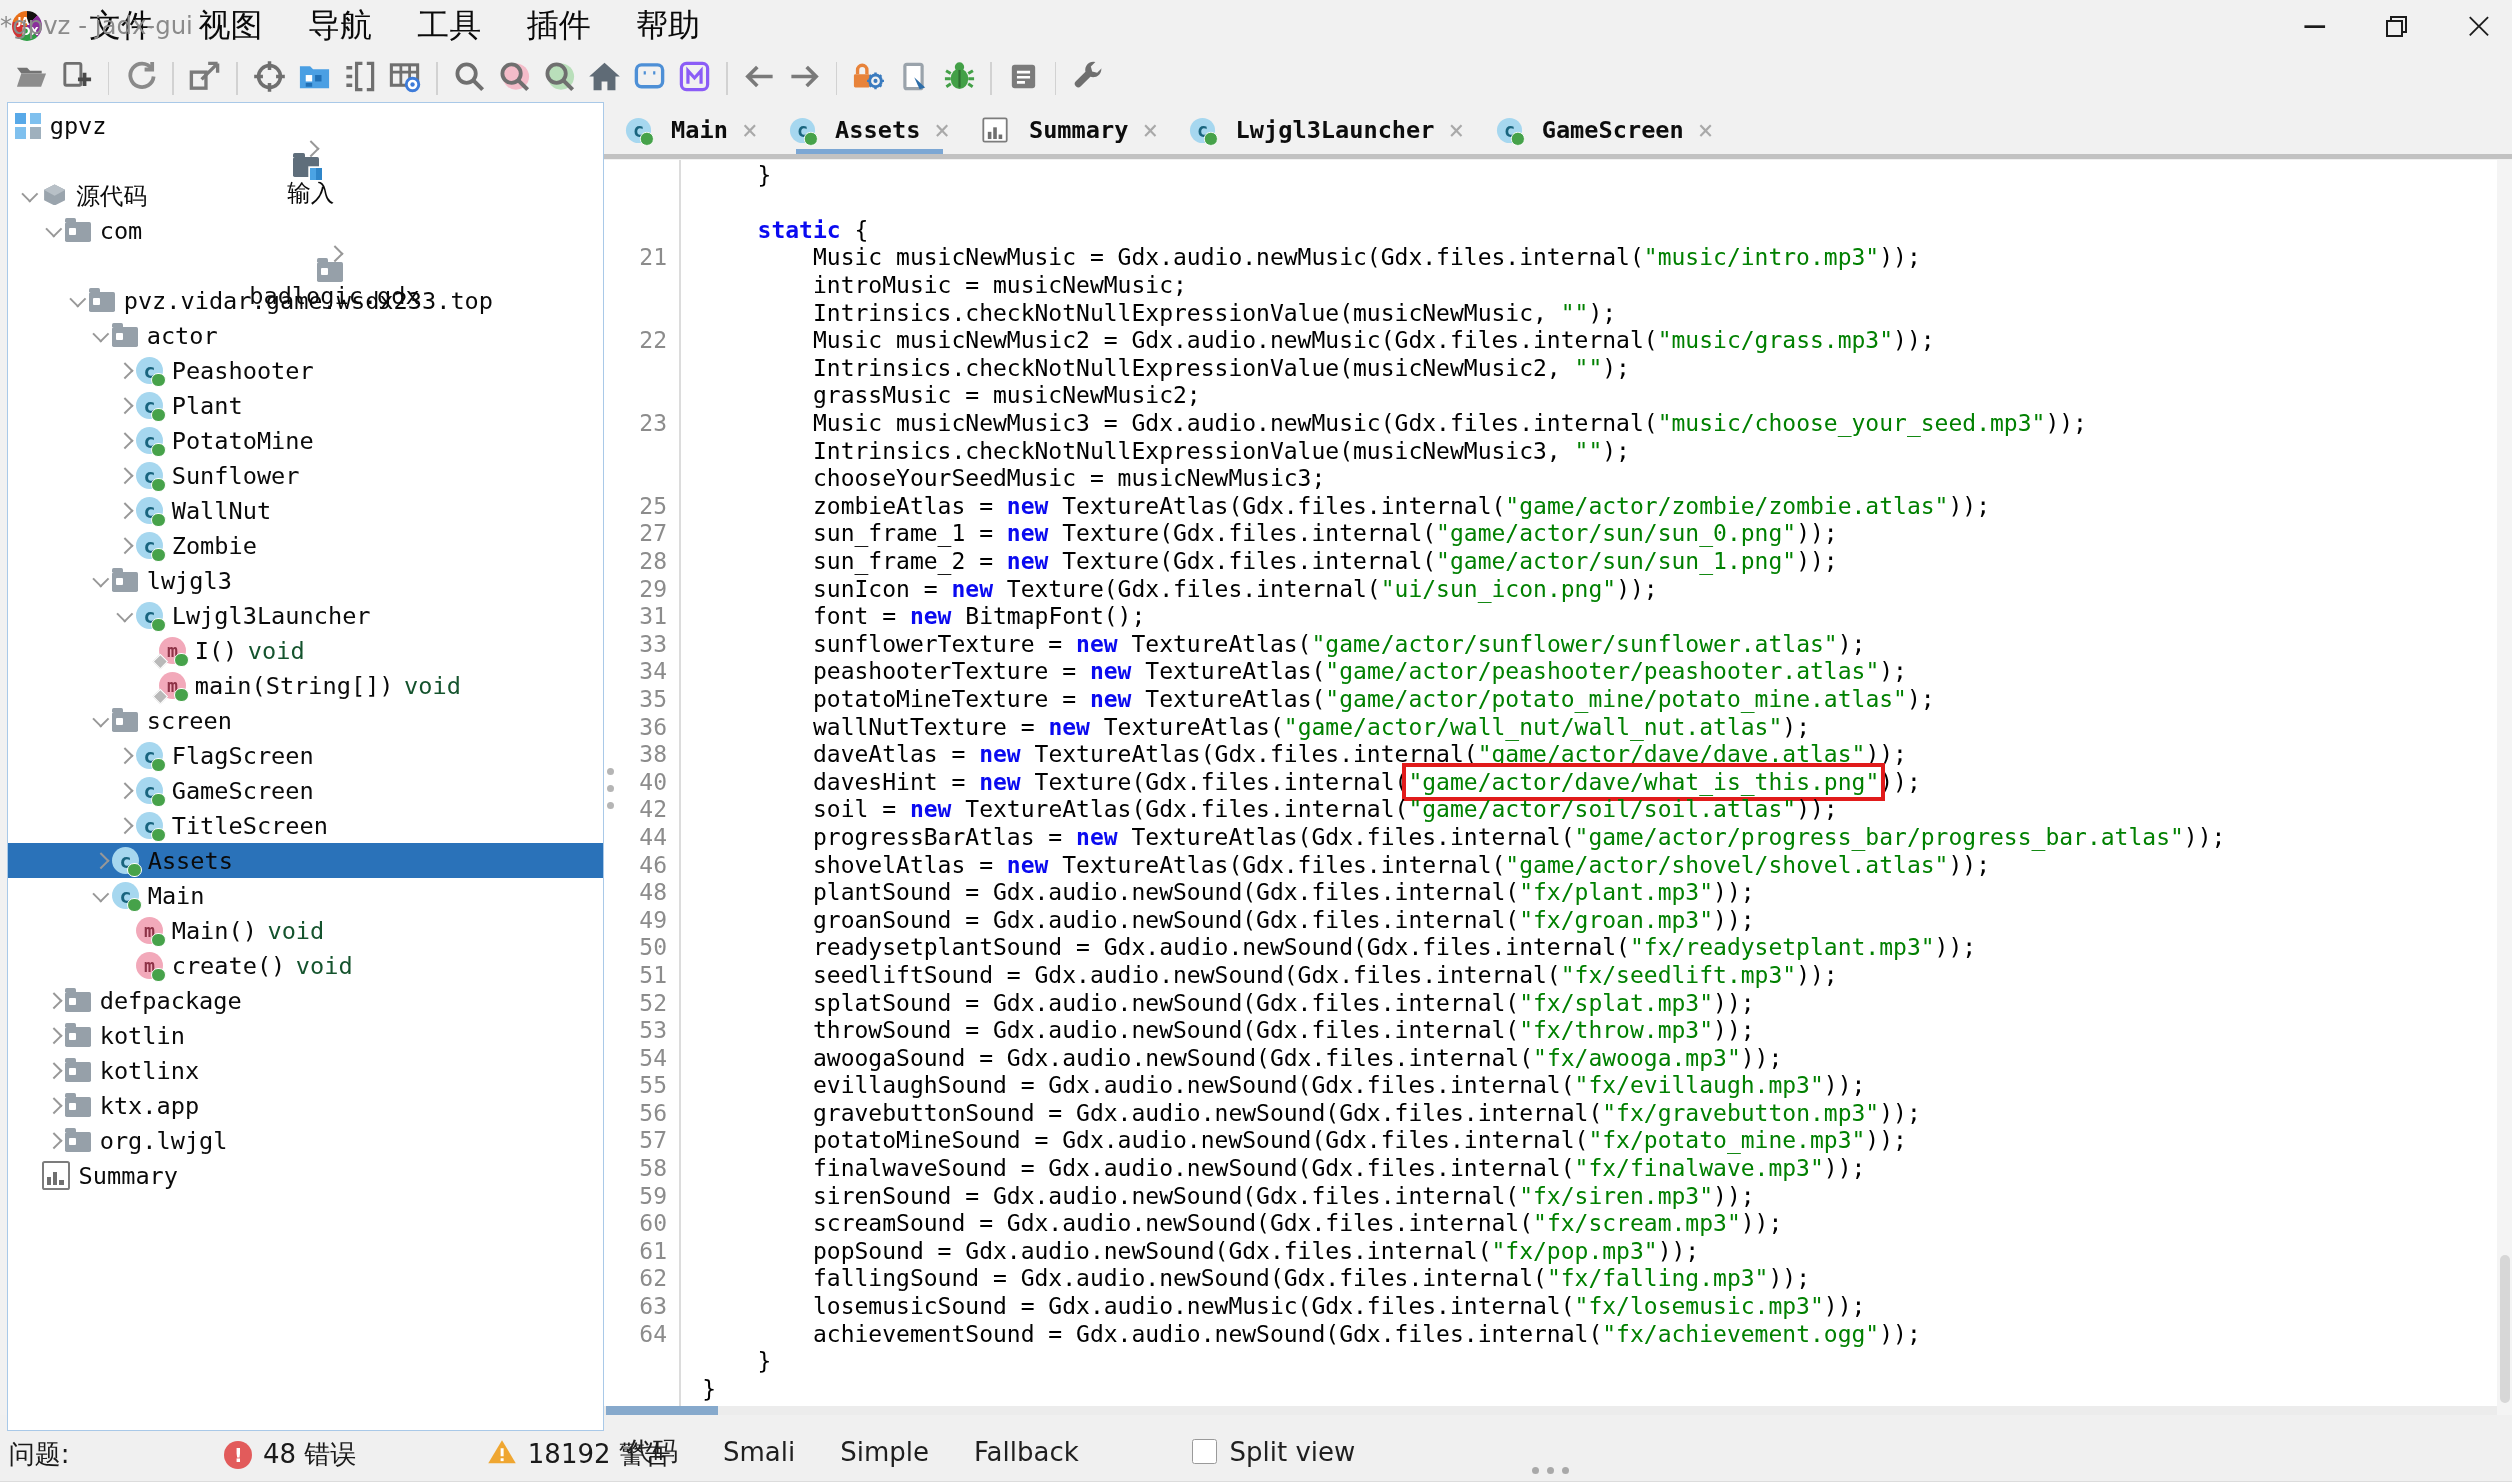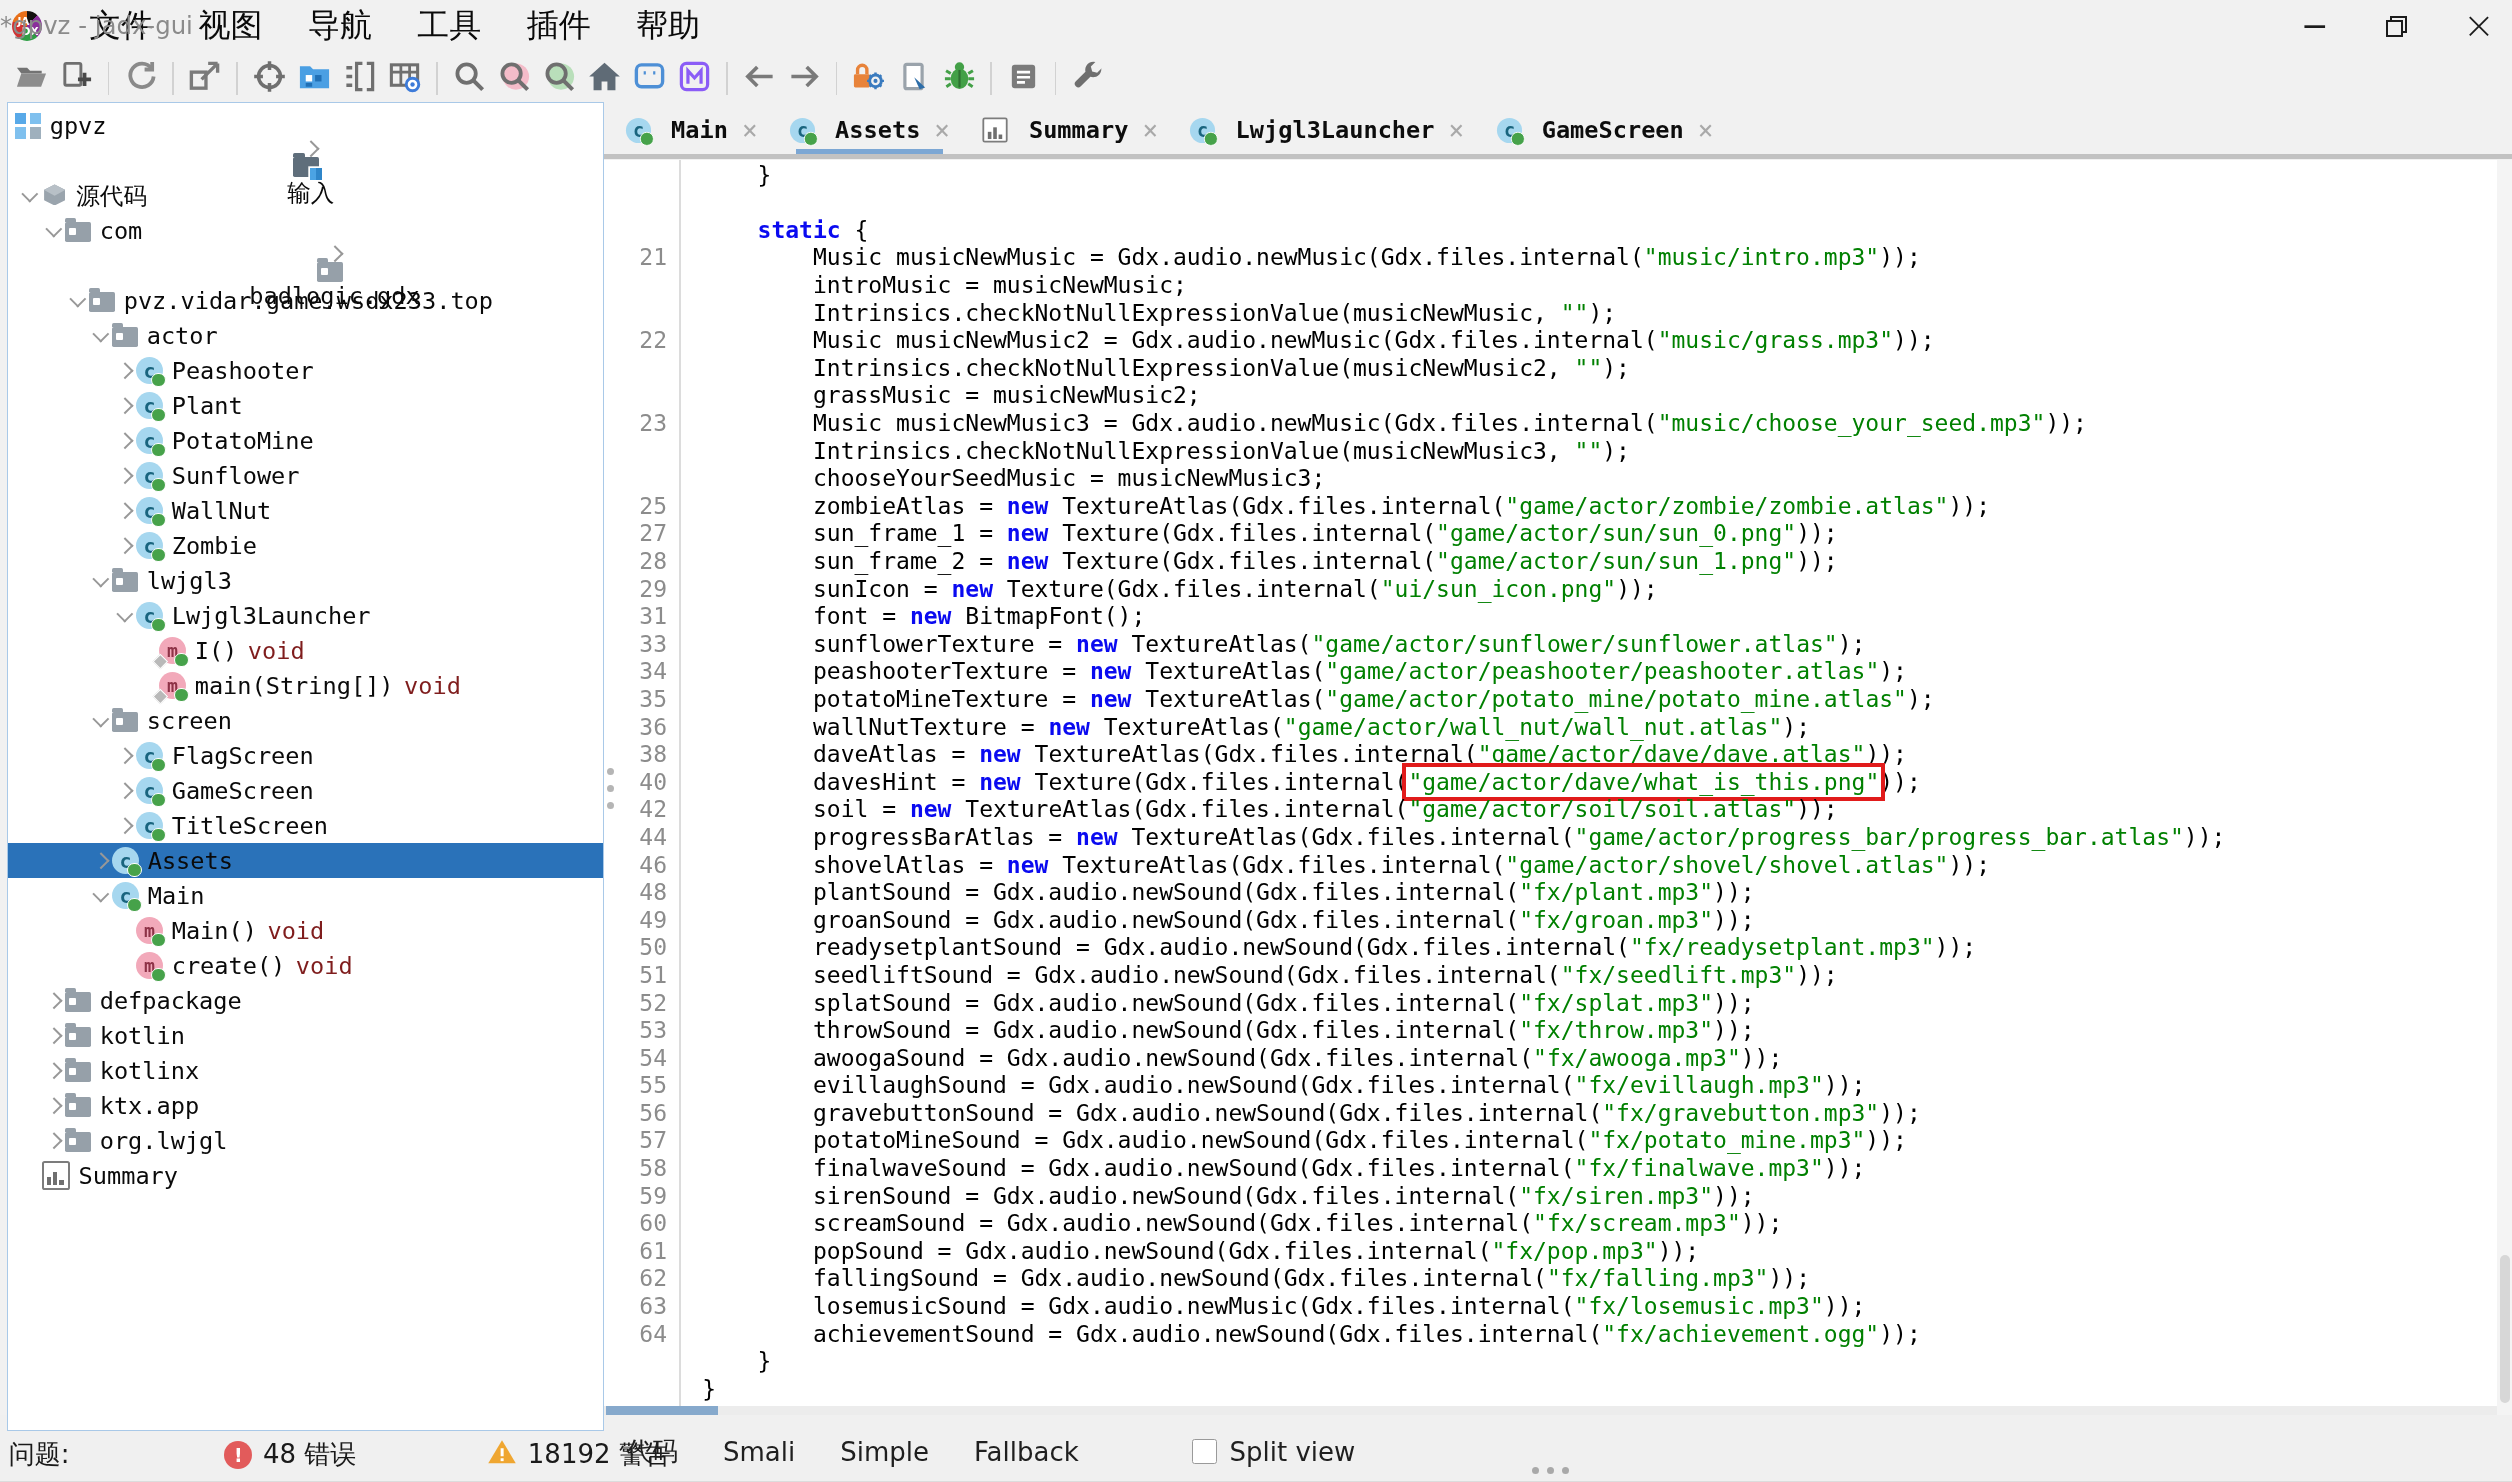--- a/index.html
+++ b/index.html
@@ -43,21 +43,21 @@
   
   .treepanel{position:absolute;left:7px;top:102px;width:597px;height:1329px;background:#fff;
              border:1.7px solid #a9c9e8;box-sizing:border-box;overflow:hidden;z-index:3;}
   .trow{position:relative;height:35px;display:flex;align-items:center;white-space:nowrap;
         font-family:"DejaVu Sans Mono","Liberation Mono",monospace;font-size:23.6px;color:#0a0a0a;}
   .trow.sel{background:#2a72b9;}
   .arrowslot{width:23px;display:flex;align-items:center;justify-content:center;flex:none;}
   .chev{width:9.6px;height:9.6px;border-right:2.2px solid #989898;border-bottom:2.2px solid #989898;flex:none;}
   .chev.c{transform:rotate(-45deg);} .chev.e{transform:rotate(45deg);margin-top:-3.5px;}
   .ticon{flex:none;margin-right:8.7px;position:relative;}
-  .lbl{flex:none;} .suffix{color:#7f1d1d;margin-left:10.5px;}
+  .lbl{flex:none;} .suffix{color:#14532d;margin-left:10.5px;}
   
   .ic-folder{width:26px;height:20px;background:#96a0a9;border-radius:1.7px;position:relative;margin-top:2.6px;}
   .ic-folder:before{content:"";position:absolute;left:0;top:-4.4px;width:11.3px;height:4.4px;background:#96a0a9;border-radius:1.7px 1.7px 0 0;}
   .ic-folder:after{content:"";position:absolute;left:3.5px;top:6.1px;width:7px;height:7px;background:#fff;border-radius:0.9px;}
   .ic-folderin{width:26px;height:20px;background:#5f6e7b;border-radius:1.7px;position:relative;margin-top:2.6px;}
   .ic-folderin:before{content:"";position:absolute;left:0;top:-4.4px;width:11.3px;height:4.4px;background:#5f6e7b;border-radius:1.7px 1.7px 0 0;}
   .ic-folderin:after{content:"";position:absolute;right:-2.6px;bottom:-2.6px;width:12.2px;height:12.2px;
       background:linear-gradient(to right,#4ba3e3 46%,#2f86c9 54%);box-shadow:0 0 0 1.7px #fff;}
   .ic-project{width:26px;height:26px;position:relative;}
   .ic-project b{position:absolute;width:11.3px;height:11.3px;}

